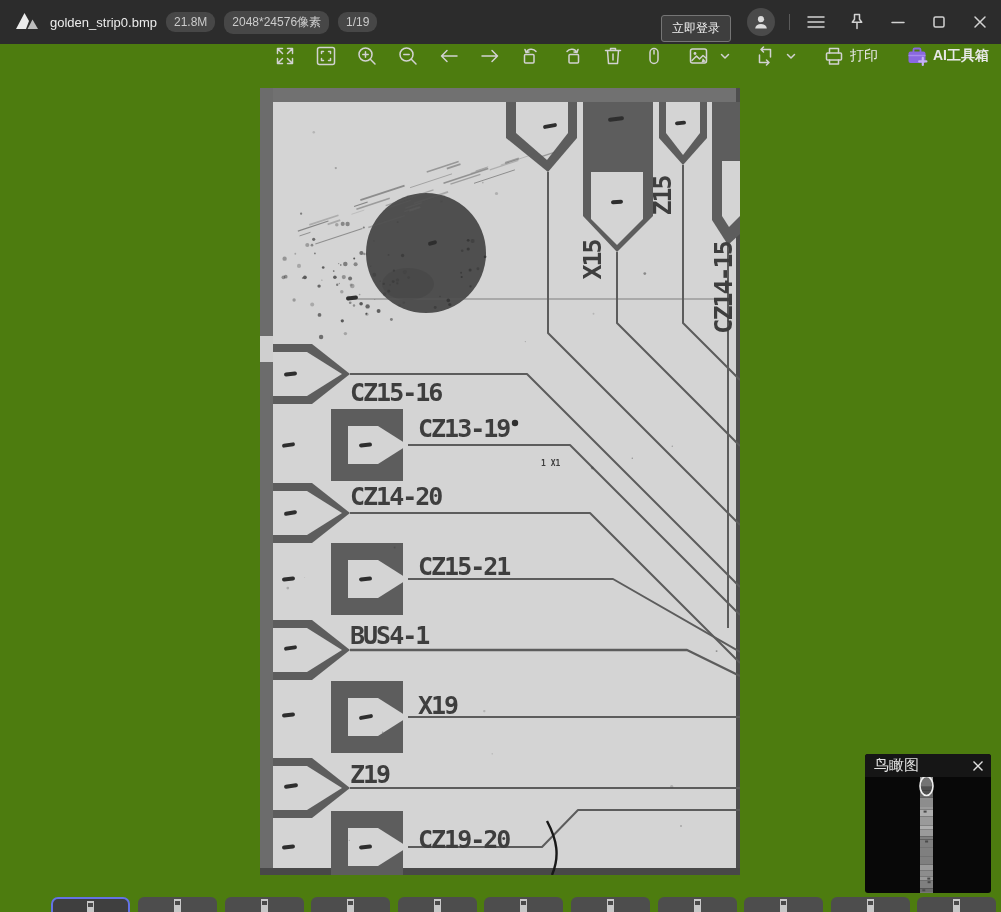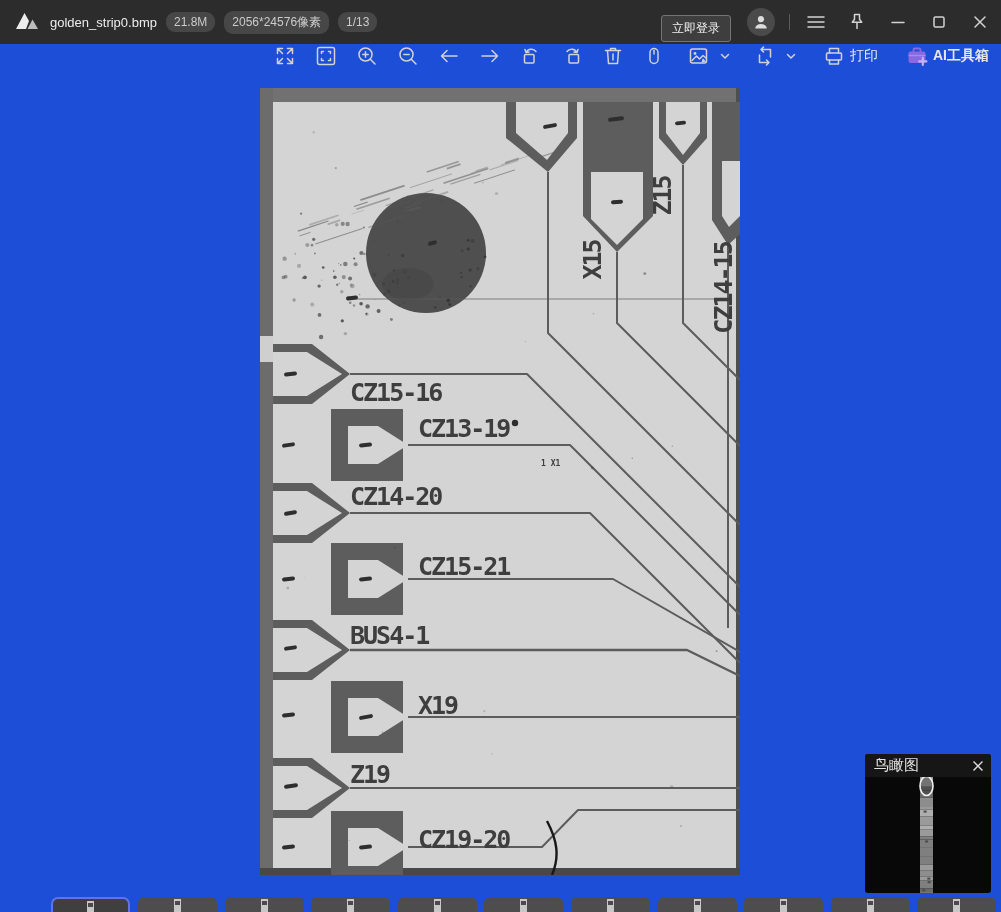--- a/index.html
+++ b/index.html
@@ -1,18 +1,18 @@
 <!DOCTYPE html>
 <html><head>
 <meta charset="utf-8">
 <style>
   * { margin:0; padding:0; box-sizing:border-box; }
   html,body { width:1001px; height:912px; overflow:hidden; background:#383838;
               font-family:"Liberation Sans","DejaVu Sans",sans-serif; }
-  .app { position:relative; width:1001px; height:912px; background:#1d4ed8; }
+  .app { position:relative; width:1001px; height:912px; background:#4d7c0f; }
 
   
   .titlebar { position:absolute; left:0; top:0; width:100%; height:44px;
               background:#2c2c2c; display:flex; align-items:center; }
   .logo { margin-left:14px; flex:0 0 auto; }
   .filename { color:#ececec; font-size:13px; margin-left:10px; }
   .badge { background:#474747; color:#cbcbcb; font-size:12px; border-radius:9px;
            padding:3px 8px; margin-left:9px; white-space:nowrap; }
   .tb-spacer { flex:1; }
   .login-btn { background:#3e3e3e; color:#f0f0f0; font-size:12px; border:1px solid #757575;
@@ -67,22 +67,22 @@
 
   <header class="titlebar">
     <span class="logo">
       <svg width="26" height="22" viewBox="0 0 26 22">
         <path d="M2,20 L10.5,4 L15,12 L12,20 Z" fill="#ececec"></path>
         <path d="M13.5,20 L18.5,10.5 L24,20 Z" fill="#bdbdbd"></path>
       </svg>
     </span>
     <span class="filename">golden_strip0.bmp</span>
     <span class="badge">21.8M</span>
-    <span class="badge">2056*24576像素</span>
-    <span class="badge">1/13</span>
+    <span class="badge">2048*24576像素</span>
+    <span class="badge">1/19</span>
     <span class="tb-spacer"></span>
     <button class="login-btn">立即登录</button>
     <span class="avatar">
       <svg width="18" height="18" viewBox="0 0 18 18">
         <circle cx="9" cy="6.2" r="3.1" fill="#dcdcdc"></circle>
         <path d="M3.2,15.5 a5.8,4.6 0 0 1 11.6,0 Z" fill="#dcdcdc"></path>
       </svg>
     </span>
     <span class="tb-divider"></span>
     <button class="tb-icon-btn">

